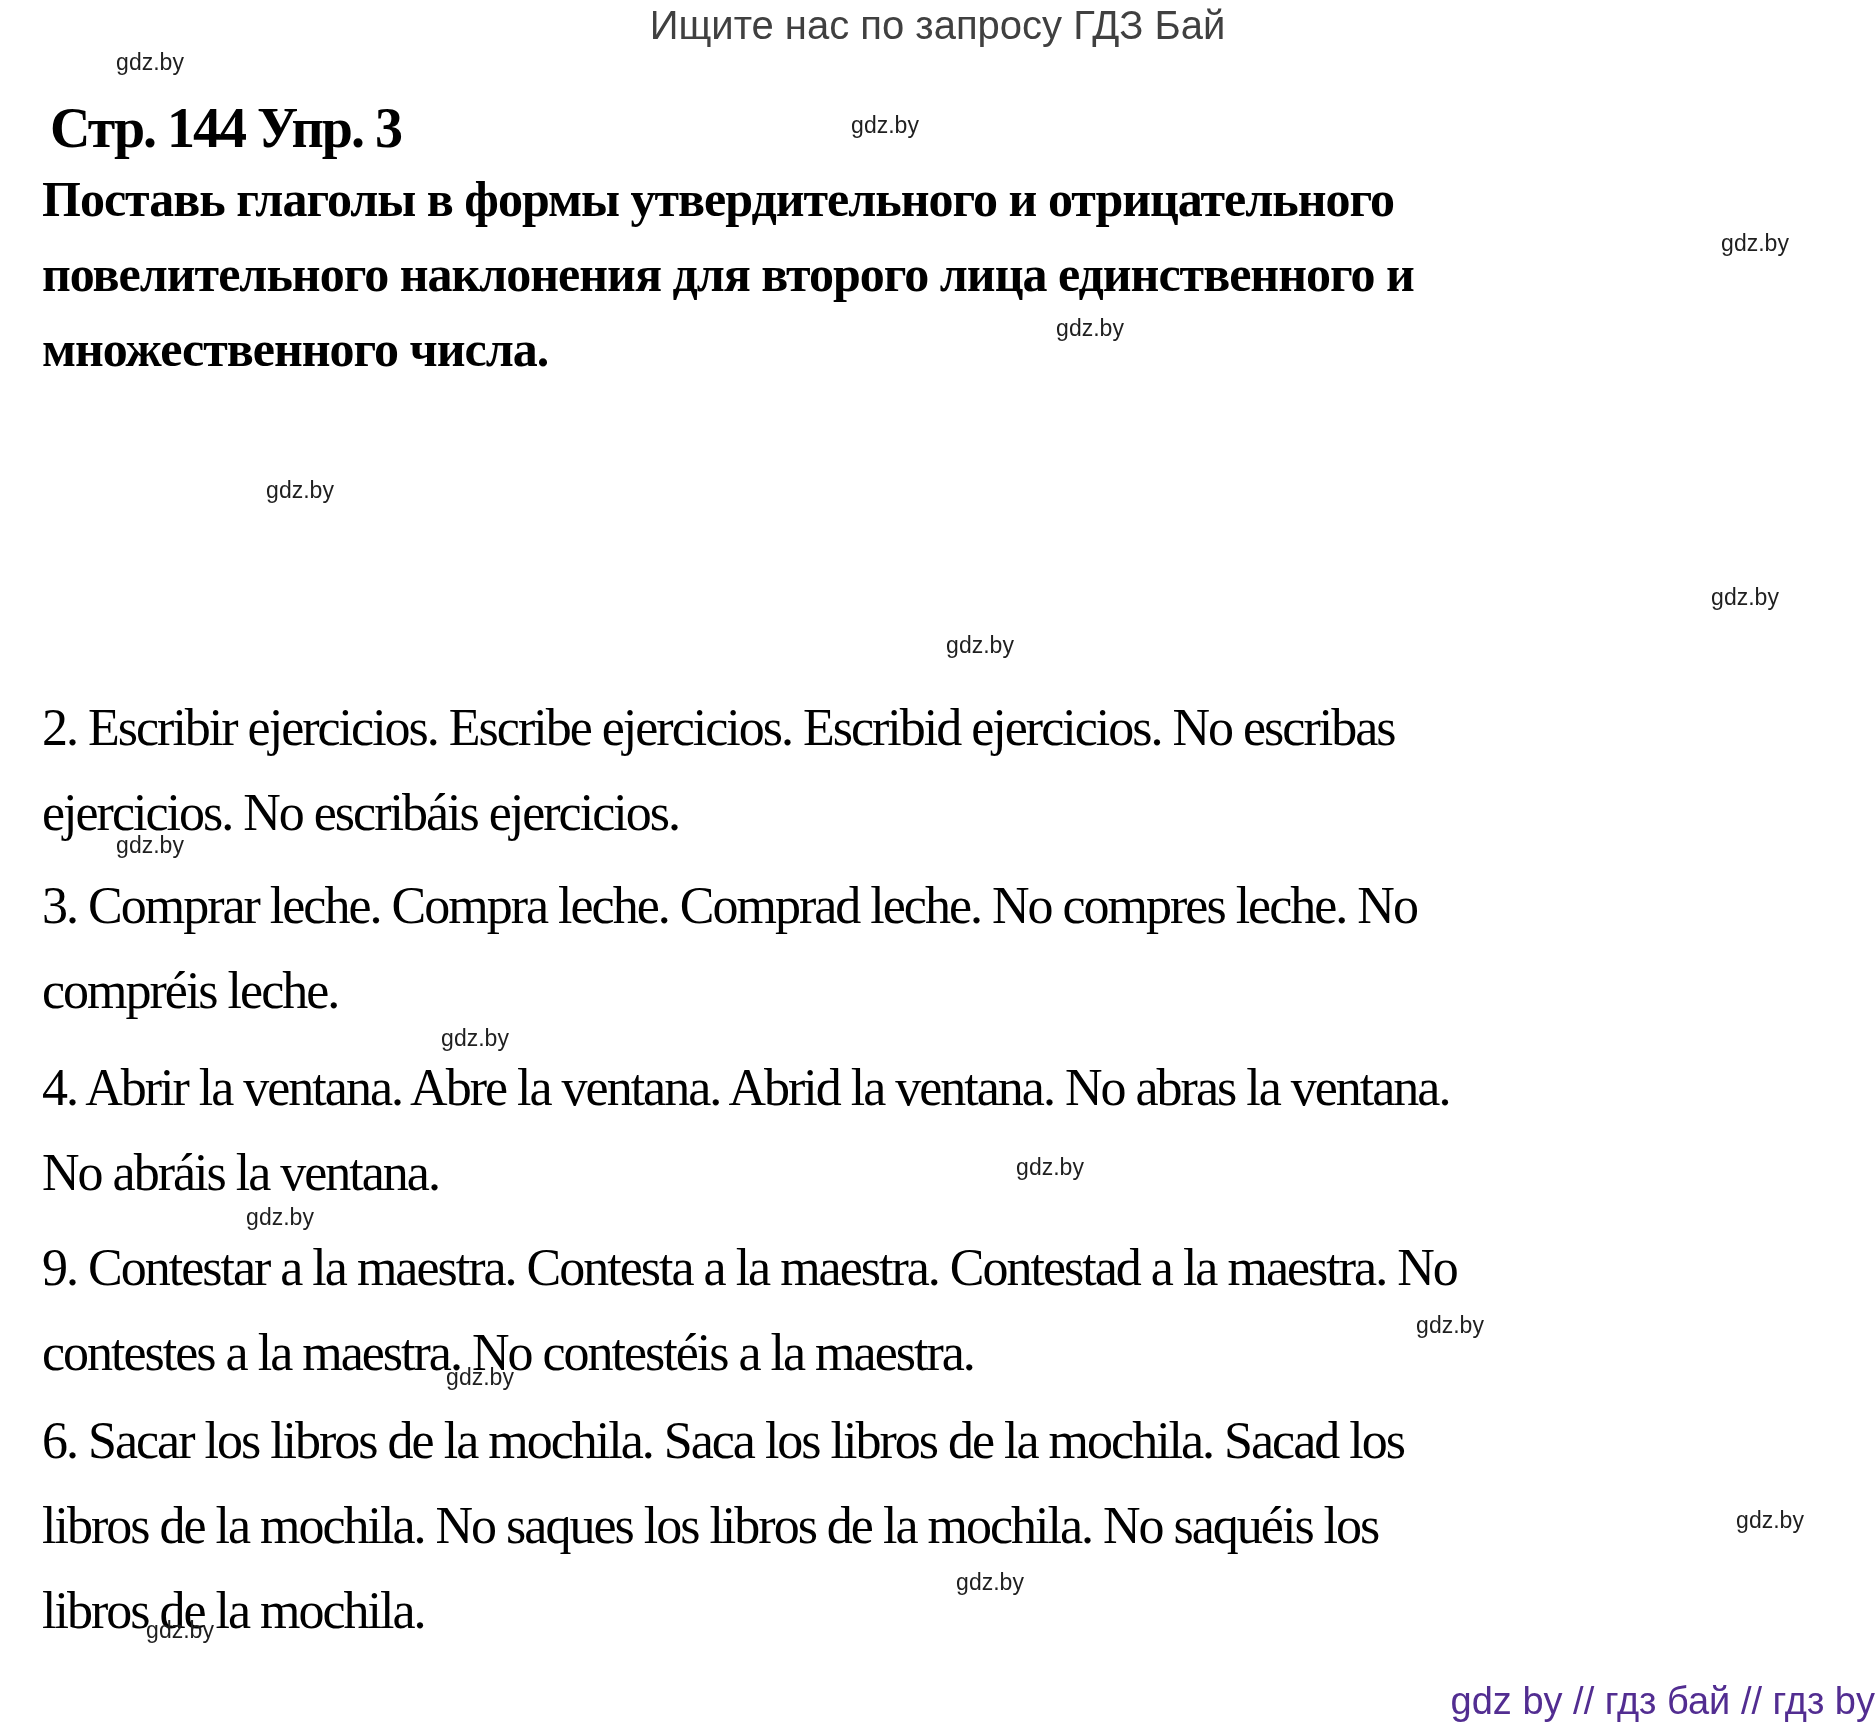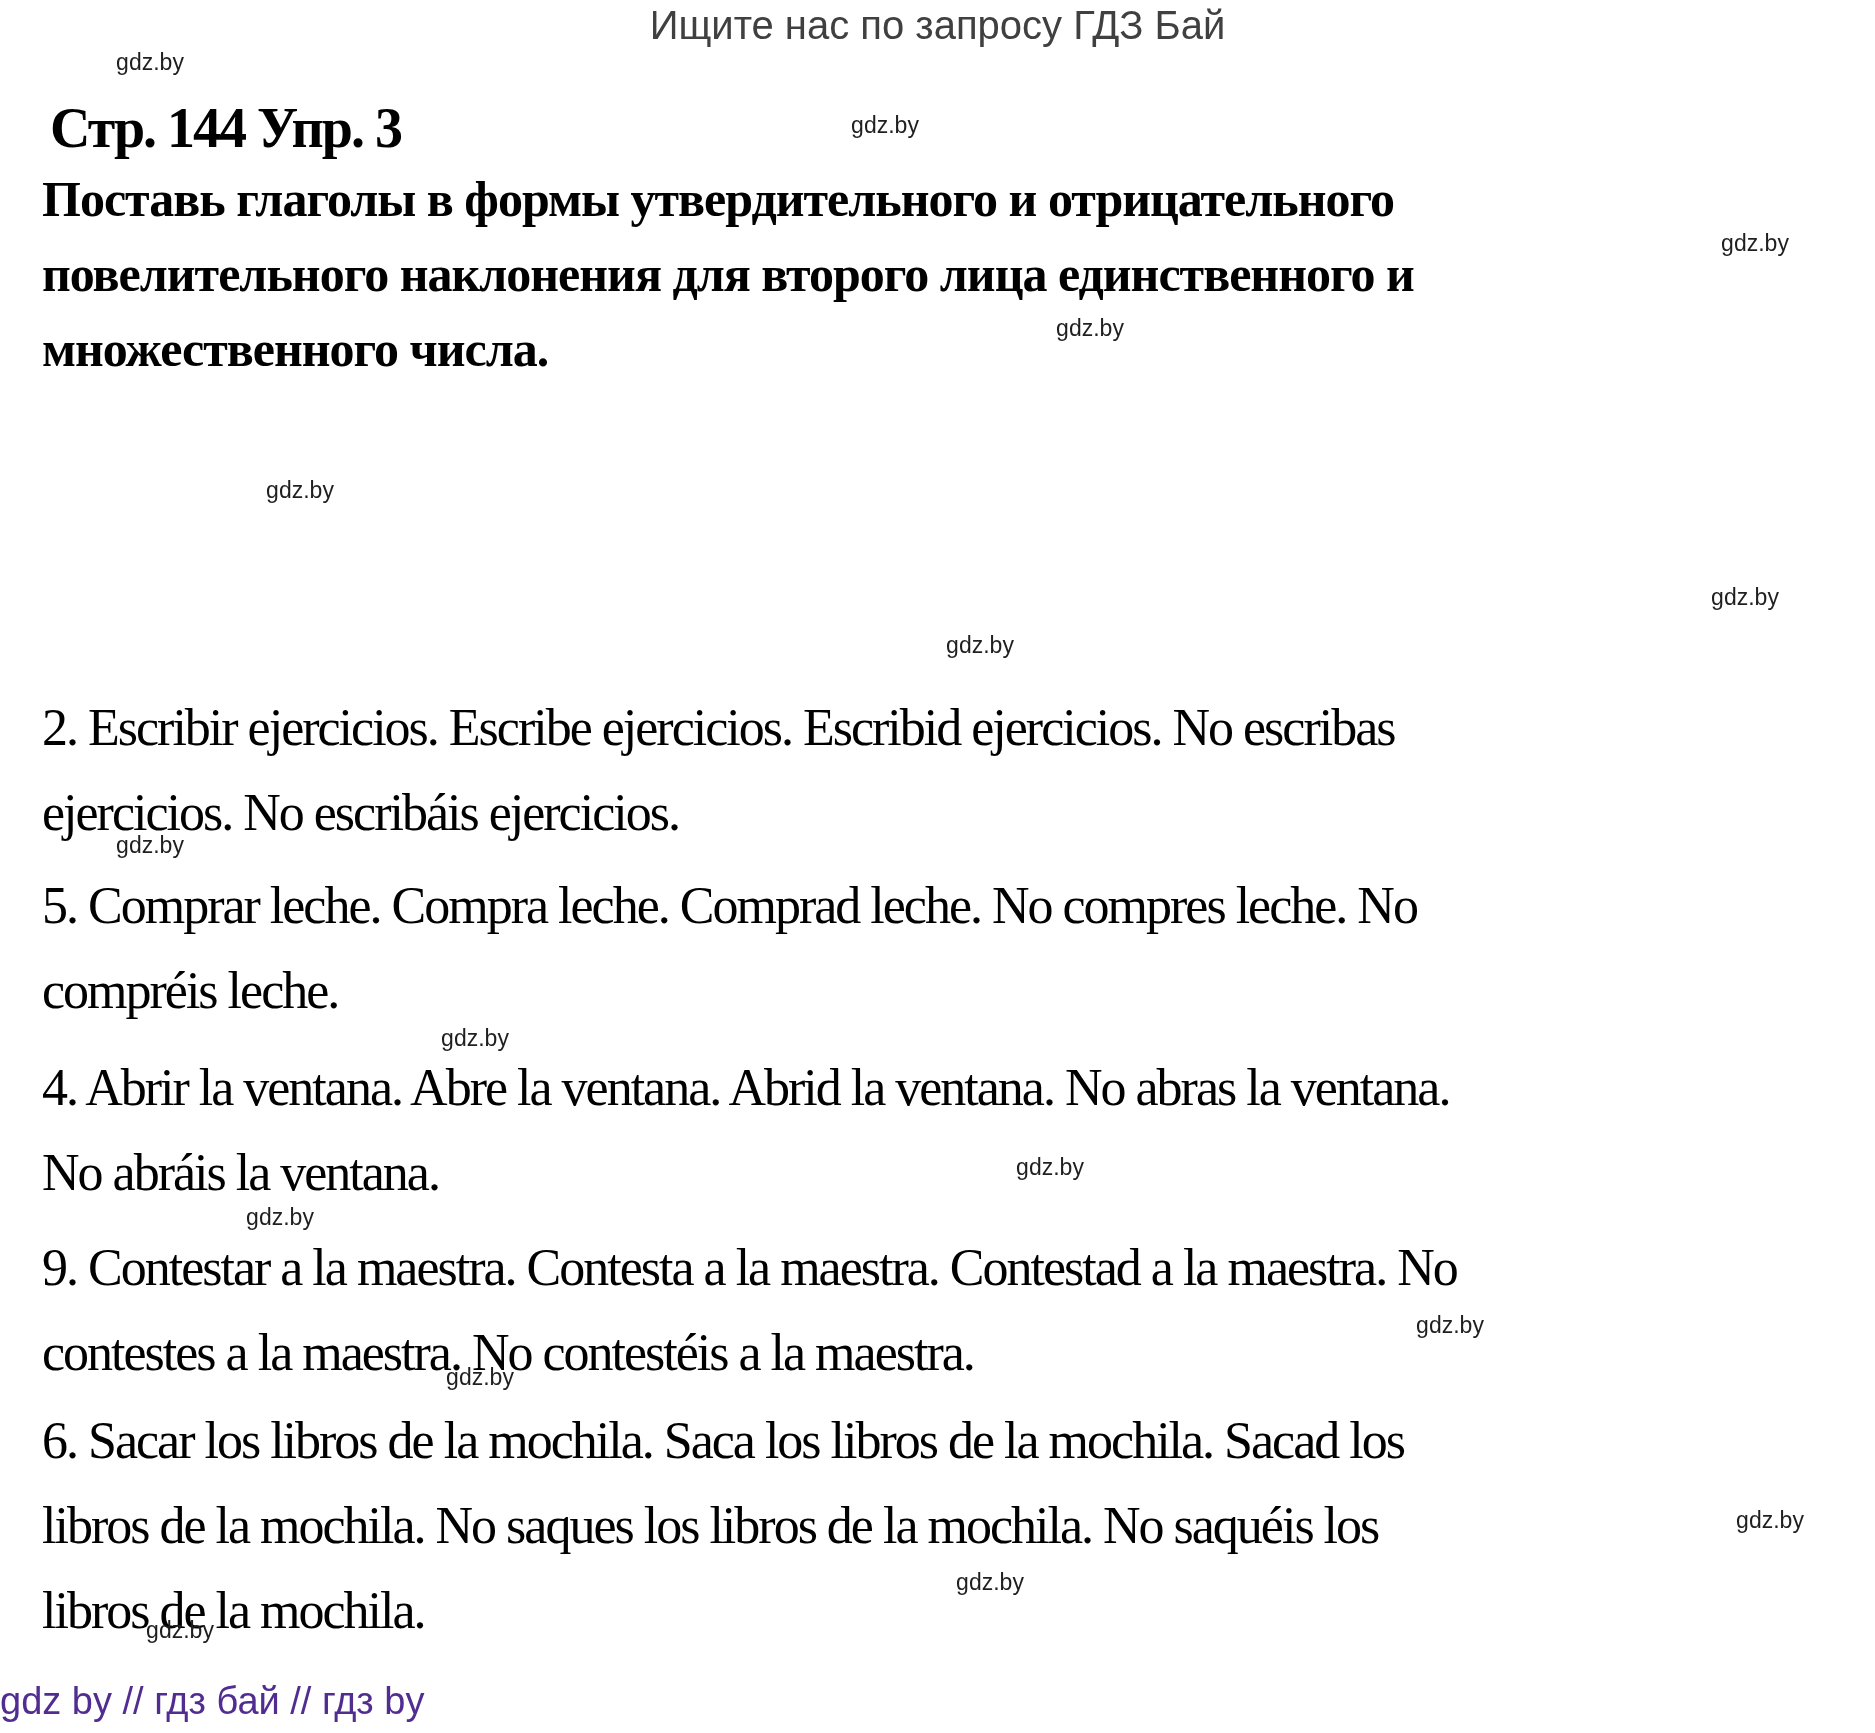--- a/index.html
+++ b/index.html
@@ -73,40 +73,40 @@
     font-size: 23px;
     line-height: 33px;
     color: #1f1f1f;
     white-space: nowrap;
   }
   .footer {
     position: absolute;
     top: 1678px;
     left: 0;
     width: 100%;
-    text-align: left;
+    text-align: right;
     font-family: "Liberation Sans", sans-serif;
     font-size: 38px;
     line-height: 46px;
     color: #522d91;
   }
 </style>
 </head>
 <body>
 
 <div class="page">
   <div class="banner" style="color: #404040;">Ищите нас по запросу ГДЗ Бай</div>
   <h1 class="title">Стр. 144 Упр. 3</h1>
   <div class="task">Поставь глаголы в формы утвердительного и отрицательного
 повелительного наклонения для второго лица единственного и
 множественного числа.</div>
 
   <div class="item item-2">2. Escribir ejercicios. Escribe ejercicios. Escribid ejercicios. No escribas
 ejercicios. No escribáis ejercicios.</div>
-  <div class="item item-3">5. Comprar leche. Compra leche. Comprad leche. No compres leche. No
+  <div class="item item-3">3. Comprar leche. Compra leche. Comprad leche. No compres leche. No
 compréis leche.</div>
   <div class="item item-4">4. Abrir la ventana. Abre la ventana. Abrid la ventana. No abras la ventana.
 No abráis la ventana.</div>
   <div class="item item-5">9. Contestar a la maestra. Contesta a la maestra. Contestad a la maestra. No
 contestes a la maestra. No contestéis a la maestra.</div>
   <div class="item item-6">6. Sacar los libros de la mochila. Saca los libros de la mochila. Sacad los
 libros de la mochila. No saques los libros de la mochila. No saquéis los
 libros de la mochila.</div>
 
   <div class="watermarks">

